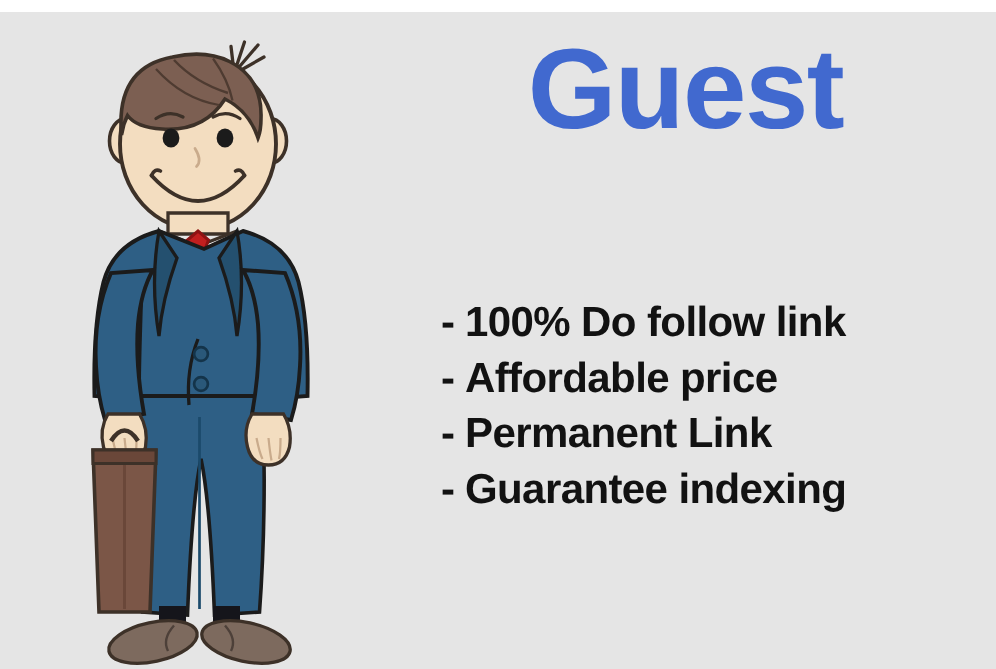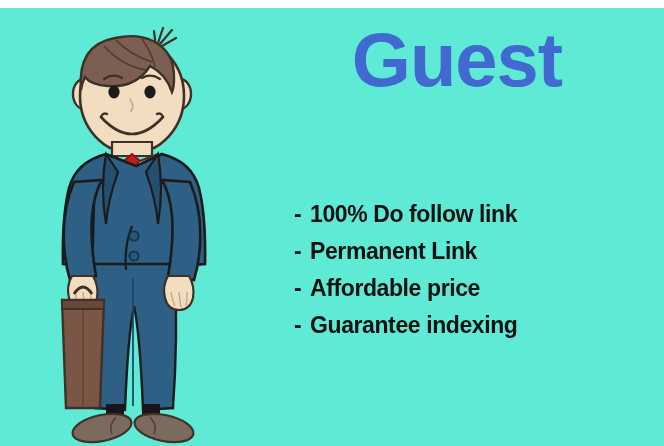--- a/index.html
+++ b/index.html
@@ -9,21 +9,21 @@
     background: #ffffff;
   }
   body {
     font-family: "Liberation Sans", sans-serif;
   }
   .banner {
     position: relative;
     width: 664px;
     height: 446px;
     overflow: hidden;
-    background: #5eead4;
+    background: #e5e5e5;
   }
   .top-strip {
     position: absolute;
     top: 0;
     left: 0;
     width: 664px;
     height: 8px;
     background: #ffffff;
   }
   .illustration {
@@ -70,21 +70,21 @@
   }
   .bullets {
     position: absolute;
     left: 44px;
     top: 196px;
     width: 370px;
   }
   .bullet-row {
     font-family: "Liberation Sans", sans-serif;
     font-weight: bold;
-    font-size: 23px;
+    font-size: 28px;
     line-height: 37px;
     color: #121212;
     white-space: nowrap;
     letter-spacing: -0.4px;
   }
   .bullet-dash {
     display: inline-block;
     width: 16px;
   }
 </style>
@@ -192,24 +192,24 @@
   <div class="text-col">
 
     <div class="headline-main">Guest</div>
 
 
     <div class="bullets">
       <div class="bullet-row">
         <span class="bullet-dash">-</span><span>100% Do follow link</span>
       </div>
       <div class="bullet-row">
+        <span class="bullet-dash">-</span><span>Affordable price</span>
+      </div>
+      <div class="bullet-row">
         <span class="bullet-dash">-</span><span>Permanent Link</span>
-      </div>
-      <div class="bullet-row">
-        <span class="bullet-dash">-</span><span>Affordable price</span>
       </div>
       <div class="bullet-row">
         <span class="bullet-dash">-</span><span>Guarantee indexing</span>
       </div>
     </div>
 
   </div>
 </div>
 
 </body></html>

